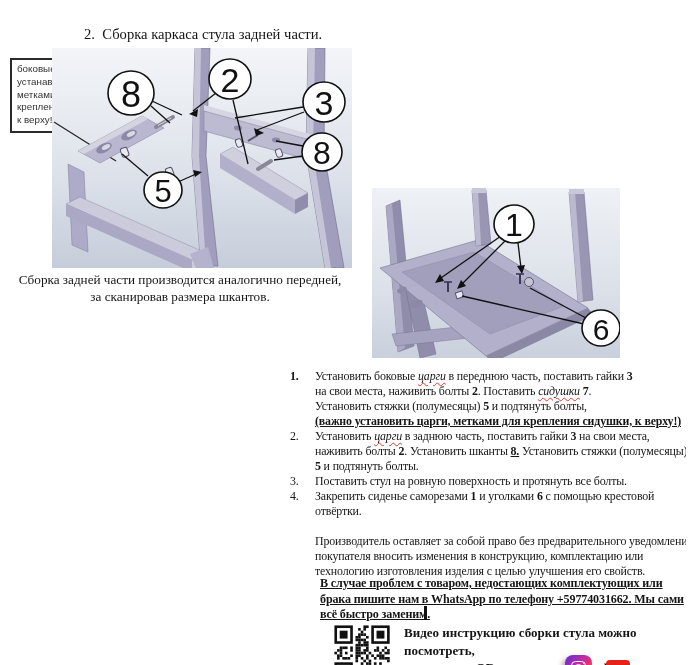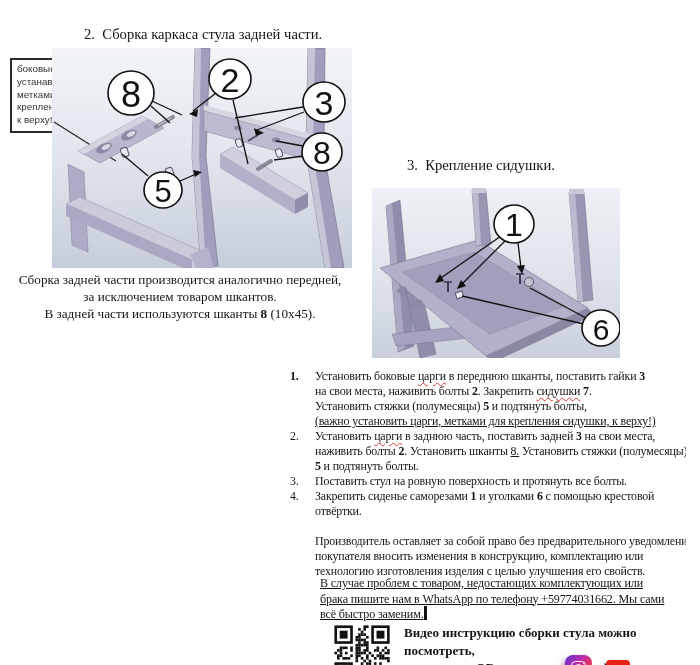--- a/index.html
+++ b/index.html
@@ -21,23 +21,23 @@
   .caption{position:absolute;left:0px;top:251px;width:360px;text-align:center;
            font-size:13.2px;line-height:17px;}
 
   .instr{position:absolute;left:290px;top:349px;width:410px;
          font-size:11.9px;line-height:15px;letter-spacing:-0.15px;}
   .irow{display:flex;align-items:flex-start;}
   .inum{flex:0 0 25px;white-space:pre;}
   .ibody{flex:1;white-space:pre-wrap;}
 
   .s-b{font-weight:700;}
-  .s-bu{font-weight:400;text-decoration:underline;}
+  .s-bu{font-weight:700;text-decoration:underline;}
   .s-w{text-decoration:underline;text-decoration-style:wavy;text-decoration-color:#e03c31;
-       text-decoration-thickness:1px;text-underline-offset:2px;}
+       text-decoration-thickness:1px;text-underline-offset:2px;font-style:italic;}
 
   .contact{position:absolute;left:320px;top:556px;width:382px;
            font-size:12.1px;line-height:15.6px;white-space:pre-wrap;letter-spacing:-0.15px;}
   .cursor-bar{position:absolute;left:424px;top:586px;width:3px;height:14px;background:#111;}
 
   .qr-wrap{position:absolute;left:331px;top:603px;width:62px;height:60px;}
   .qr-caption{position:absolute;left:404px;top:604px;width:300px;font-weight:700;
               font-size:13px;line-height:17.5px;white-space:pre-line;}
 
   .ig{position:absolute;left:565px;top:635px;width:27px;height:27px;border-radius:8px;
@@ -161,25 +161,23 @@
       <text class="conum" x="270" y="105" font-size="32">8</text>
     </g>
     <g>
       <ellipse class="co" cx="111" cy="142" rx="19" ry="18"></ellipse>
       <text class="conum" x="111" y="143" font-size="31">5</text>
     </g>
   </svg>
 
   <div class="caption">
     <div><span>Сборка задней части производится аналогично передней,</span></div>
-    <div><span>за исключением товаром шкантов.</span></div>
-    <div><span>В задней части используются шканты </span><span class="s-b">8</span><span> (10x45).</span></div>
+    <div><span>за сканировав размера шкантов.</span></div>
   </div>
 
-  <div class="title t3">3.  Крепление сидушки.</div>
 
   <svg class="d2" width="248" height="170" viewBox="0 0 248 170">
     <defs>
       <linearGradient id="bg2" x1="0" y1="0" x2="0" y2="1">
         <stop offset="0" stop-color="#eef1f5"></stop>
         <stop offset="0.6" stop-color="#dce1e9"></stop>
         <stop offset="1" stop-color="#c9d0dc"></stop>
       </linearGradient>
     </defs>
     <rect width="248" height="170" fill="url(#bg2)"></rect>
@@ -234,28 +232,28 @@
     </g>
     <g>
       <ellipse class="co" cx="229" cy="140" rx="19" ry="18"></ellipse>
       <text class="conum" x="229" y="141" font-size="30">6</text>
     </g>
   </svg>
 
   <div class="instr">
     <div class="irow">
       <span class="inum"><span class="s-b">1.</span></span>
-      <span class="ibody"><span>Установить боковые </span><span class="s-w">царги</span><span> в переднюю шканты, поставить гайки </span><span class="s-b">3</span><span>
-на свои места, наживить болты </span><span class="s-b">2</span><span>. Закрепить </span><span class="s-w">сидушки</span><span> </span><span class="s-b">7</span><span>.
+      <span class="ibody"><span>Установить боковые </span><span class="s-w">царги</span><span> в переднюю часть, поставить гайки </span><span class="s-b">3</span><span>
+на свои места, наживить болты </span><span class="s-b">2</span><span>. Поставить </span><span class="s-w">сидушки</span><span> </span><span class="s-b">7</span><span>.
 Установить стяжки (полумесяцы) </span><span class="s-b">5</span><span> и подтянуть болты,
 </span><span class="s-bu">(важно установить царги, метками для крепления сидушки, к верху!)</span></span>
     </div>
     <div class="irow">
       <span class="inum"><span>2.</span></span>
-      <span class="ibody"><span>Установить </span><span class="s-w">царги</span><span> в заднюю часть, поставить задней </span><span class="s-b">3</span><span> на свои места,
+      <span class="ibody"><span>Установить </span><span class="s-w">царги</span><span> в заднюю часть, поставить гайки </span><span class="s-b">3</span><span> на свои места,
 наживить болты </span><span class="s-b">2</span><span>. Установить шканты </span><span class="s-bu">8.</span><span> Установить стяжки (полумесяцы)
 </span><span class="s-b">5</span><span> и подтянуть болты.</span></span>
     </div>
     <div class="irow">
       <span class="inum"><span>3.</span></span>
       <span class="ibody"><span>Поставить стул на ровную поверхность и протянуть все болты.</span></span>
     </div>
     <div class="irow">
       <span class="inum"><span>4.</span></span>
       <span class="ibody"><span>Закрепить сиденье саморезами </span><span class="s-b">1</span><span> и уголками </span><span class="s-b">6</span><span> с помощью крестовой

